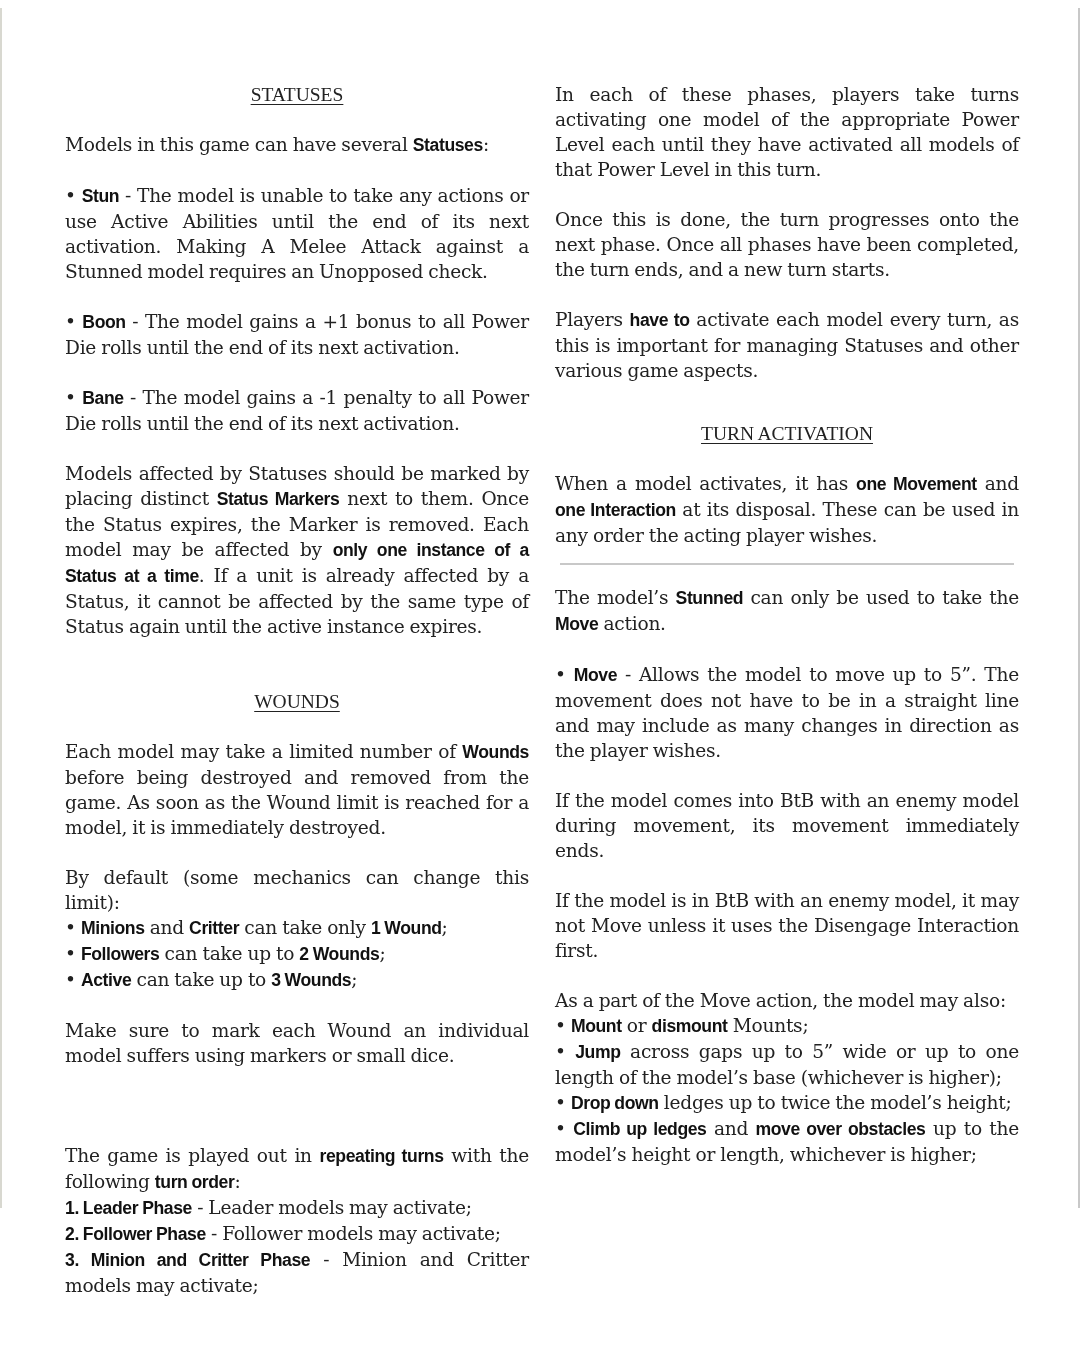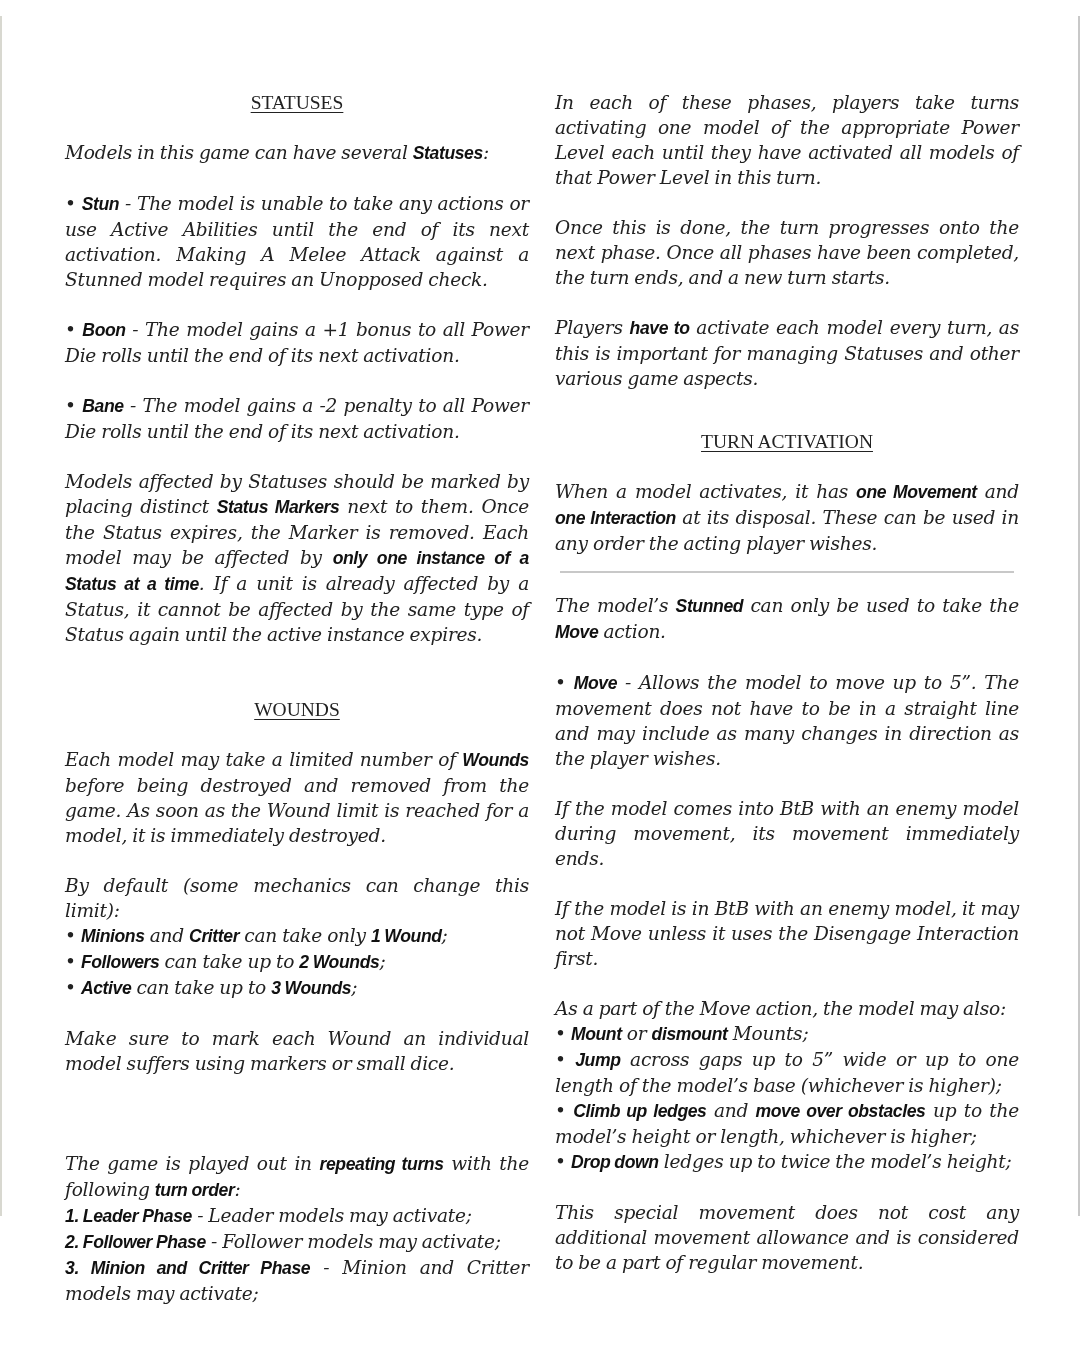--- a/index.html
+++ b/index.html
@@ -2,32 +2,32 @@
 <html><head>
 <meta charset="utf-8">
 <style>
   html, body { margin: 0; padding: 0; background: #ffffff; }
   body {
     width: 1080px; height: 1372px; position: relative; overflow: hidden;
     font-family: "DejaVu Serif", "Liberation Serif", serif;
     color: #222222;
   }
   .page {
-    position: absolute; left: 0; top: 16px; width: 1080px; height: 1200px;
+    position: absolute; left: 0; top: 8px; width: 1080px; height: 1200px;
     border-left: 2px solid #d8d8d0; border-right: 2px solid #c8c8c8;
     box-sizing: border-box; background: #fff;
   }
   .col { position: absolute; top: 74px; width: 464px; }
   .col.left { left: 63px; }
   .col.right { left: 553px; }
   .col p, .col .h {
     margin: 0; font-size: 18.6px; line-height: 25px; text-align: justify;
     letter-spacing: -0.25px; word-spacing: -0.5px;
   }
-  .col p { text-align-last: left; font-style: italic; }
+  .col p { text-align-last: left; }
   .h {
     text-align: center !important; font-family: "Liberation Serif", serif;
     text-decoration: underline; text-underline-offset: 3px; font-size: 19.5px !important;
     letter-spacing: 0 !important;
   }
   b { font-family: "Liberation Sans", sans-serif; font-weight: bold; color: #111; font-size: 17.6px; letter-spacing: -0.4px; }
   .gap { height: 25px; }
   .gap2 { height: 50px; }
   hr.sep { border: 0; border-top: 2px solid #c8c8c8; margin: 15px 5px 20px 5px; }
 </style>
@@ -37,21 +37,21 @@
 <div class="page">
   <div class="col left">
     <div class="h">STATUSES</div>
     <div class="gap"></div>
     <p><span>Models in this game can have several </span><b>Statuses</b><span>:</span></p>
     <div class="gap"></div>
     <p><span>• </span><b>Stun</b><span> - The model is unable to take any actions or use Active Abilities until the end of its next activation. Making A Melee Attack against a Stunned model requires an Unopposed check.</span></p>
     <div class="gap"></div>
     <p><span>• </span><b>Boon</b><span> - The model gains a +1 bonus to all Power Die rolls until the end of its next activation.</span></p>
     <div class="gap"></div>
-    <p><span>• </span><b>Bane</b><span> - The model gains a -2 penalty to all Power Die rolls until the end of its next activation.</span></p>
+    <p><span>• </span><b>Bane</b><span> - The model gains a -1 penalty to all Power Die rolls until the end of its next activation.</span></p>
     <div class="gap"></div>
     <p><span>Models affected by Statuses should be marked by placing distinct </span><b>Status Markers</b><span> next to them. Once the Status expires, the Marker is removed. Each model may be affected by </span><b>only one instance of a Status at a time</b><span>. If a unit is already affected by a Status, it cannot be affected by the same type of Status again until the active instance expires.</span></p>
     <div class="gap2"></div>
 
     <div class="h">WOUNDS</div>
     <div class="gap"></div>
     <p><span>Each model may take a limited number of </span><b>Wounds</b><span> before being destroyed and removed from the game. As soon as the Wound limit is reached for a model, it is immediately destroyed.</span></p>
     <div class="gap"></div>
     <p>By default (some mechanics can change this limit):</p>
     <p><span>• </span><b>Minions</b><span> and </span><b>Critter</b><span> can take only </span><b>1 Wound</b><span>;</span></p>
@@ -84,18 +84,17 @@
     <div class="gap"></div>
     <p><span>• </span><b>Move</b><span> - Allows the model to move up to 5”. The movement does not have to be in a straight line and may include as many changes in direction as the player wishes.</span></p>
     <div class="gap"></div>
     <p>If the model comes into BtB with an enemy model during movement, its movement immediately ends.</p>
     <div class="gap"></div>
     <p>If the model is in BtB with an enemy model, it may not Move unless it uses the Disengage Interaction first.</p>
     <div class="gap"></div>
     <p>As a part of the Move action, the model may also:</p>
     <p><span>• </span><b>Mount</b><span> or </span><b>dismount</b><span> Mounts;</span></p>
     <p><span>• </span><b>Jump</b><span> across gaps up to 5” wide or up to one length of the model’s base (whichever is higher);</span></p>
+    <p><span>• </span><b>Drop down</b><span> ledges up to twice the model’s height;</span></p>
     <p><span>• </span><b>Climb up ledges</b><span> and </span><b>move over obstacles</b><span> up to the model’s height or length, whichever is higher;</span></p>
-    <p><span>• </span><b>Drop down</b><span> ledges up to twice the model’s height;</span></p>
     <div class="gap"></div>
-    <p>This special movement does not cost any additional movement allowance and is considered to be a part of regular movement.</p>
   </div>
 </div>
 
 </body></html>

